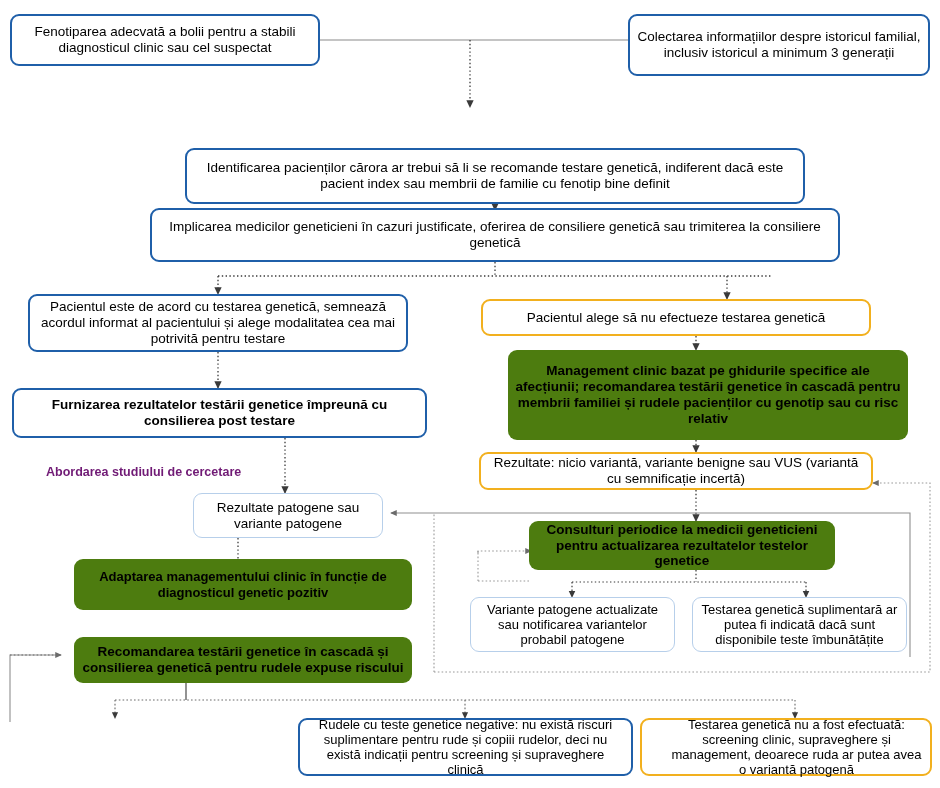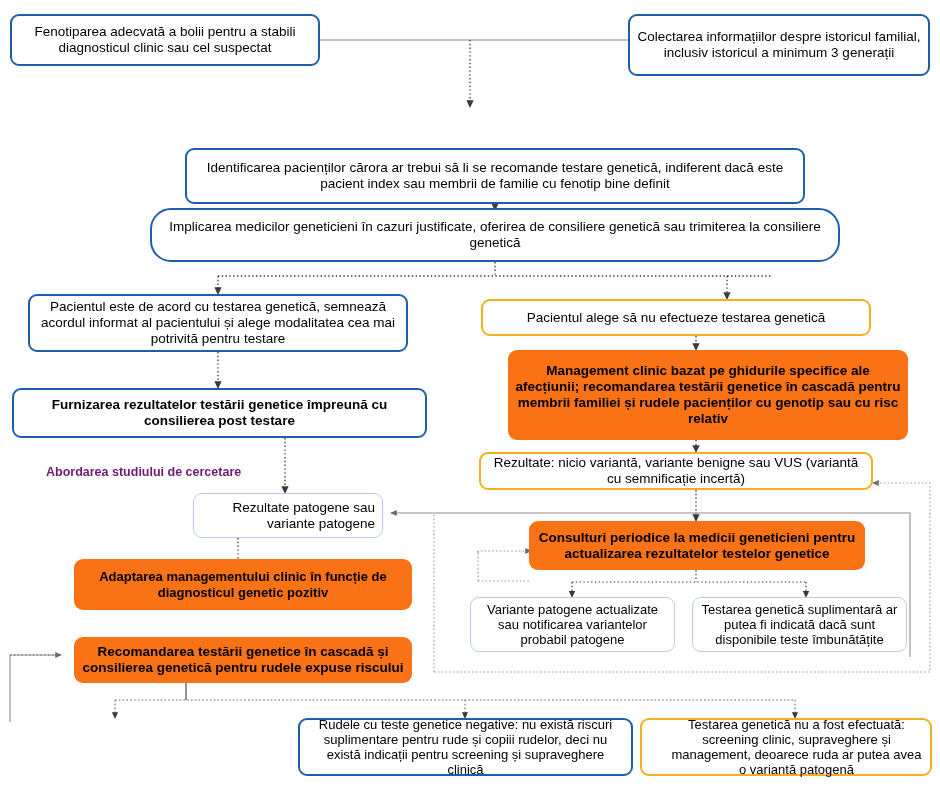--- a/index.html
+++ b/index.html
@@ -40,21 +40,21 @@
     border:2.2px solid #1F5FA9;
     border-radius:9px;
     font-weight:bold;
   }
   .v-amber{
     background:#ffffff;
     border:2.2px solid #F2B01E;
     border-radius:9px;
   }
   .v-fill{
-    background:#f97316;
+    background:#4d7c0f;
     border:none;
     border-radius:9px;
     font-weight:bold;
   }
   .v-light{
     background:#ffffff;
     border:1.4px solid #B7CFEA;
     border-radius:9px;
   }
   .caption{
@@ -138,21 +138,21 @@
   </div>
 
   <div class="node v-blue" style="left:628px;top:14px;width:302px;height:62px;font-size:13.5px;">
     <span>Colectarea informațiilor despre istoricul familial, inclusiv istoricul a minimum 3 generații</span>
   </div>
 
   <div class="node v-blue" style="left:185px;top:110px;width:620px;height:56px;font-size:13.5px;margin-top:38px;">
     <span>Identificarea pacienților cărora ar trebui să li se recomande testare genetică, indiferent dacă este pacient index sau membrii de familie cu fenotip bine definit</span>
   </div>
 
-  <div class="node v-blue" style="left:150px;top:208px;width:690px;height:54px;font-size:13.5px;border-radius:21px;">
+  <div class="node v-blue" style="left:150px;top:208px;width:690px;height:54px;font-size:13.5px;">
     <span>Implicarea medicilor geneticieni în cazuri justificate, oferirea de consiliere genetică sau trimiterea la consiliere genetică</span>
   </div>
 
   <div class="node v-blue" style="left:28px;top:294px;width:380px;height:58px;font-size:13.5px;">
     <span>Pacientul este de acord cu testarea genetică, semnează acordul informat al pacientului și alege modalitatea cea mai potrivită pentru testare</span>
   </div>
 
   <div class="node v-amber" style="left:481px;top:299px;width:390px;height:37px;font-size:13.5px;">
     <span>Pacientul alege să nu efectueze testarea genetică</span>
   </div>
@@ -160,33 +160,33 @@
   <div class="node v-blue-bold" style="left:12px;top:388px;width:415px;height:50px;font-size:13.5px;">
     <span>Furnizarea rezultatelor testării genetice împreună cu consilierea post testare</span>
   </div>
 
   <div class="node v-fill" style="left:508px;top:350px;width:400px;height:90px;font-size:13.5px;">
     <span>Management clinic bazat pe ghidurile specifice ale afecțiunii; recomandarea testării genetice în cascadă pentru membrii familiei și rudele pacienților cu genotip sau cu risc relativ</span>
   </div>
 
   <span class="caption" style="left:46px;top:465px;">Abordarea studiului de cercetare</span>
 
-  <div class="node v-light" style="left:193px;top:493px;width:190px;height:45px;font-size:13.5px;text-align:right;">
+  <div class="node v-light" style="left:193px;top:493px;width:190px;height:45px;font-size:13.5px;">
     <span>Rezultate patogene sau variante patogene</span>
   </div>
 
   <div class="node v-amber" style="left:479px;top:452px;width:394px;height:38px;font-size:13.5px;">
     <span>Rezultate: nicio variantă, variante benigne sau VUS (variantă cu semnificație incertă)</span>
   </div>
 
   <div class="node v-fill" style="left:74px;top:559px;width:338px;height:51px;font-size:13px;">
     <span>Adaptarea managementului clinic în funcție de diagnosticul genetic pozitiv</span>
   </div>
 
-  <div class="node v-fill" style="left:529px;top:521px;width:336px;height:49px;font-size:13.5px;">
+  <div class="node v-fill" style="left:529px;top:521px;width:306px;height:49px;font-size:13.5px;">
     <span>Consulturi periodice la medicii geneticieni pentru actualizarea rezultatelor testelor genetice</span>
   </div>
 
   <div class="node v-light" style="left:470px;top:597px;width:205px;height:55px;font-size:13px;">
     <span>Variante patogene actualizate sau notificarea variantelor probabil patogene</span>
   </div>
 
   <div class="node v-light" style="left:692px;top:597px;width:215px;height:55px;font-size:13px;">
     <span>Testarea genetică suplimentară ar putea fi indicată dacă sunt disponibile teste îmbunătățite</span>
   </div>

